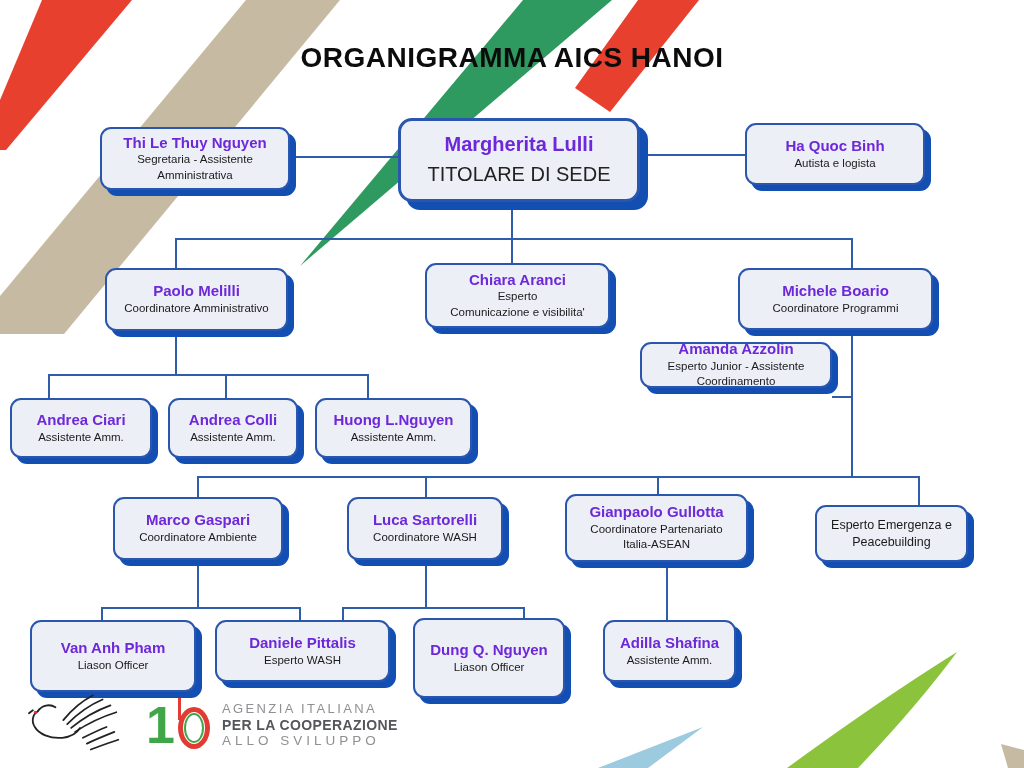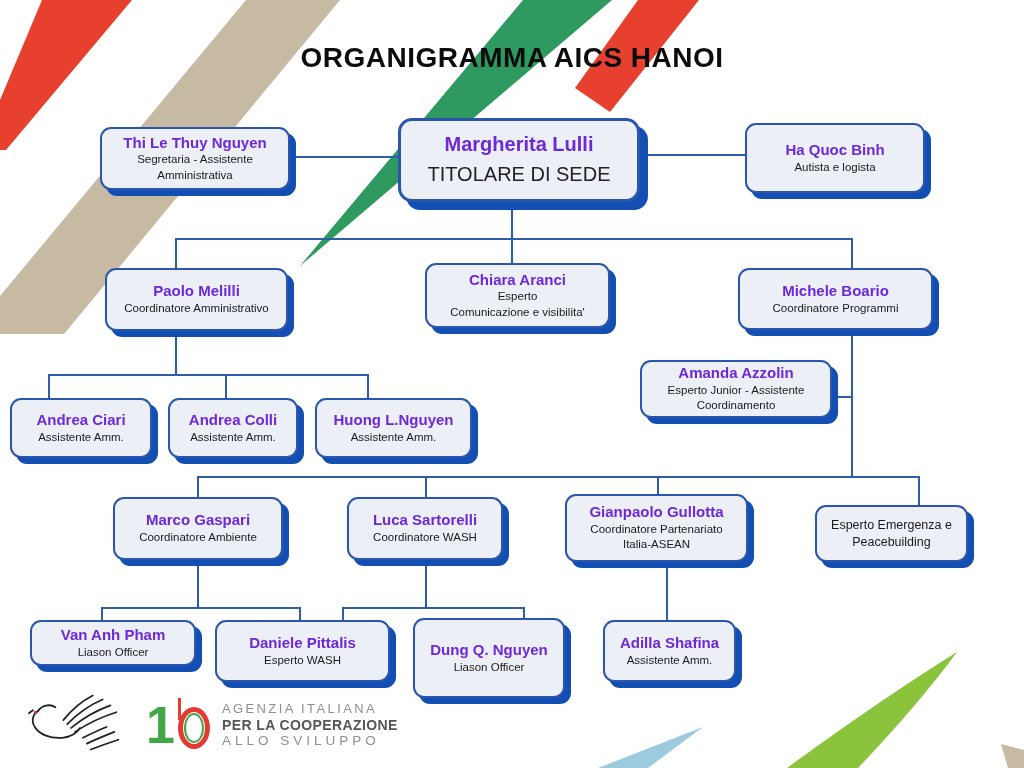--- a/index.html
+++ b/index.html
@@ -19,33 +19,33 @@
   #b-margherita .name{font-size:20px;}
   #b-margherita .role{font-size:20px; margin-top:4px; color:#222;}
   #b-emergenza .role{font-size:12.5px;}
   
   .hl,.vl{position:absolute; z-index:1; background:#2e5daa;}
   .hl{height:1.5px;}
   .vl{width:1.5px;}
   
   #b-thi{left:100px; top:127px; width:190px; height:63px;}
   #b-margherita{left:398px; top:118px; width:242px; height:84px;}
-  #b-ha{left:745px; top:123px; width:180px; height:70px;}
+  #b-ha{left:745px; top:123px; width:180px; height:62px;}
   #b-paolo{left:105px; top:268px; width:183px; height:63px;}
   #b-chiara{left:425px; top:263px; width:185px; height:65px;}
   #b-michele{left:738px; top:268px; width:195px; height:62px;}
-  #b-amanda{left:640px; top:360px; width:192px; height:58px;align-items:center;}
+  #b-amanda{left:640px; top:342px; width:192px; height:46px;align-items:center;}
   #b-ciari{left:10px; top:398px; width:142px; height:60px;}
   #b-colli{left:168px; top:398px; width:130px; height:60px;}
   #b-huong{left:315px; top:398px; width:157px; height:60px;}
   #b-marco{left:113px; top:497px; width:170px; height:63px;}
   #b-luca{left:347px; top:497px; width:156px; height:63px;}
   #b-gianpaolo{left:565px; top:494px; width:183px; height:68px;}
   #b-emergenza{left:815px; top:505px; width:153px; height:57px;}
-  #b-van{left:30px; top:620px; width:166px; height:46px;}
+  #b-van{left:30px; top:620px; width:166px; height:72px;}
   #b-daniele{left:215px; top:620px; width:175px; height:62px;}
   #b-dung{left:413px; top:618px; width:152px; height:80px;}
   #b-adilla{left:603px; top:620px; width:133px; height:62px;}
   
   .logo{position:absolute; left:26px; top:690px; z-index:3; display:flex; align-items:center; gap:12px;}
   .ten{display:flex; align-items:center; height:62px;}
   .one{position:relative; color:#41a648; font-weight:bold; font-size:52px; line-height:52px;}
   .one .red-accent{position:absolute; left:3px; bottom:5px; width:3px; height:22px; background:#e23b33;}
   .zero{position:relative; display:inline-block; width:22px; height:32px;
         border:5px solid #e23b33; border-radius:50%; margin-left:3px; top:3px;}

